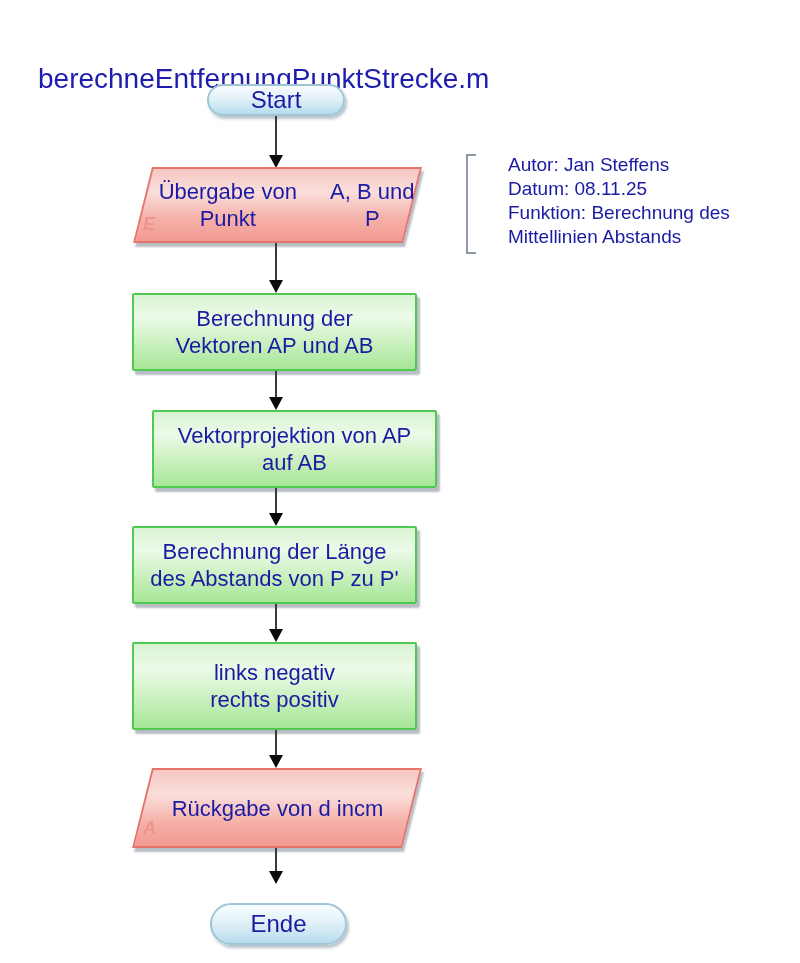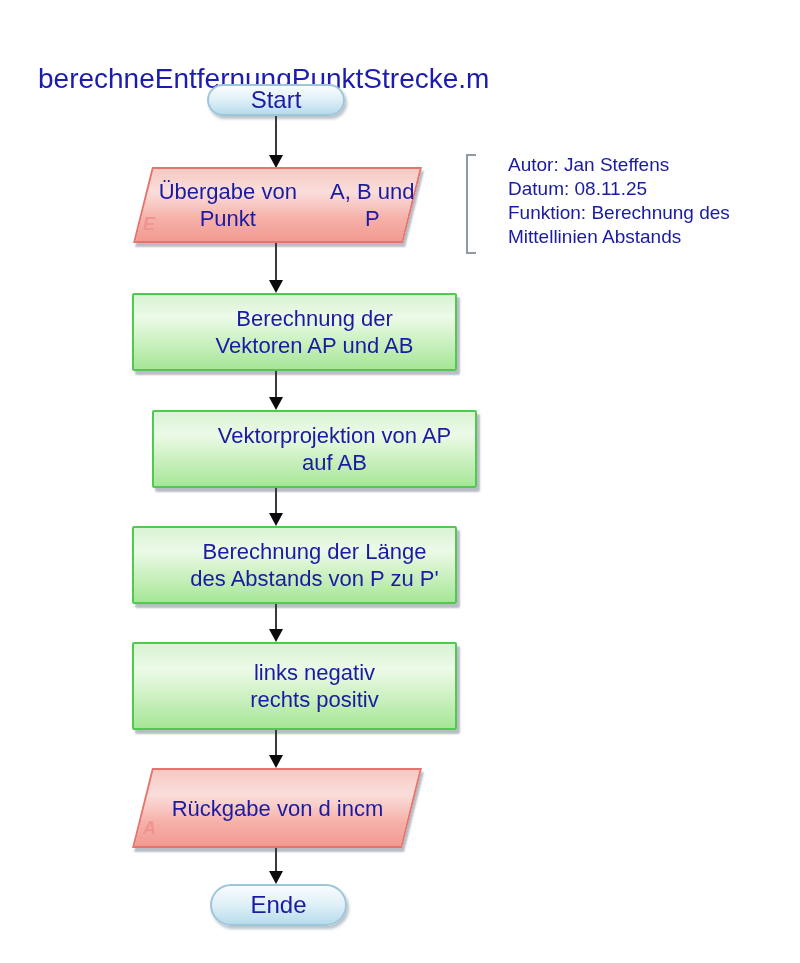--- a/index.html
+++ b/index.html
@@ -44,21 +44,20 @@
     background: linear-gradient(180deg, #d9f3d3 0%, #ecfae8 30%, #cdf1c2 62%, #a6e697 100%);
     box-shadow: 3px 4px 2px rgba(125,135,150,0.55);
     display: flex;
     flex-direction: column;
     align-items: center;
     justify-content: center;
     text-align: center;
     font-size: 22px;
     line-height: 27px;
     color: #1a1aa3;
-    padding-left: 40px;
   }
   
   .io-shape {
     position: absolute;
     left: 152px;
     width: 266px;
     border: 2px solid #e5746c;
     background: linear-gradient(180deg, #f6c8c2 0%, #fadedb 32%, #f5afa7 70%, #f29a92 100%);
     box-shadow: 3px 4px 2px rgba(125,135,150,0.55);
     transform: skewX(-14deg);
@@ -189,17 +188,17 @@
   <div class="io-shape" style="top:768px; height:76px;"></div>
   <div class="io-content" style="top:768px; height:80px;">
     <span class="line">Rückgabe von d in</span>
     <span class="line">cm</span>
   </div>
   <span class="io-marker" style="left:143px; top:818px;">A</span>
 
   <div class="edge-line" style="top:848px; height:24px;"></div>
   <div class="edge-head" style="top:871px;"></div>
 
-  <div class="terminal" style="left:210px; top:884px; width:133px; height:38px; border-radius:21px;">
+  <div class="terminal" style="left:210px; top:903px; width:133px; height:38px; border-radius:21px;">
     <span>Ende</span>
   </div>
 
 </div>
 
 </body></html>

